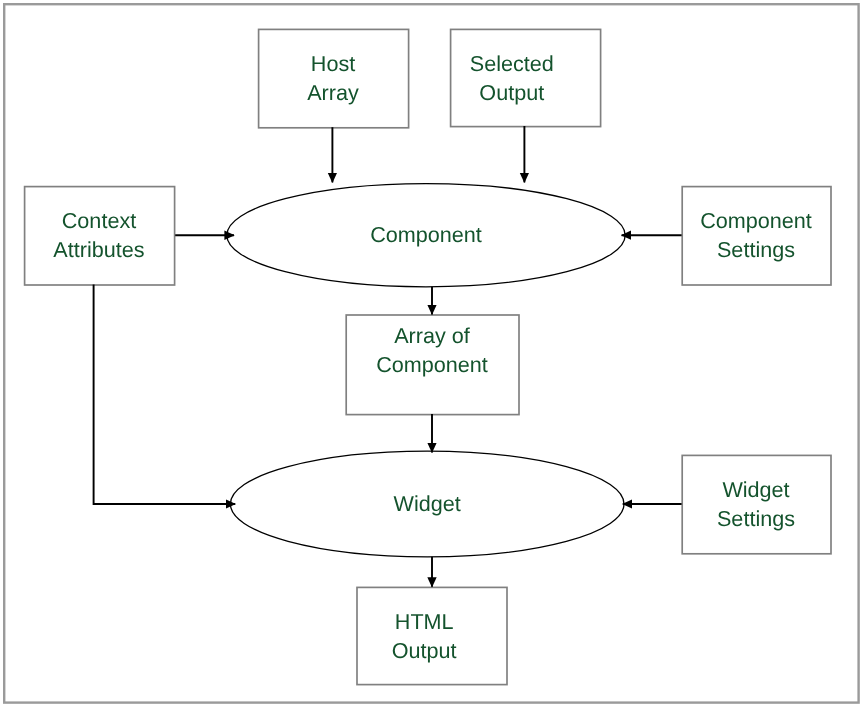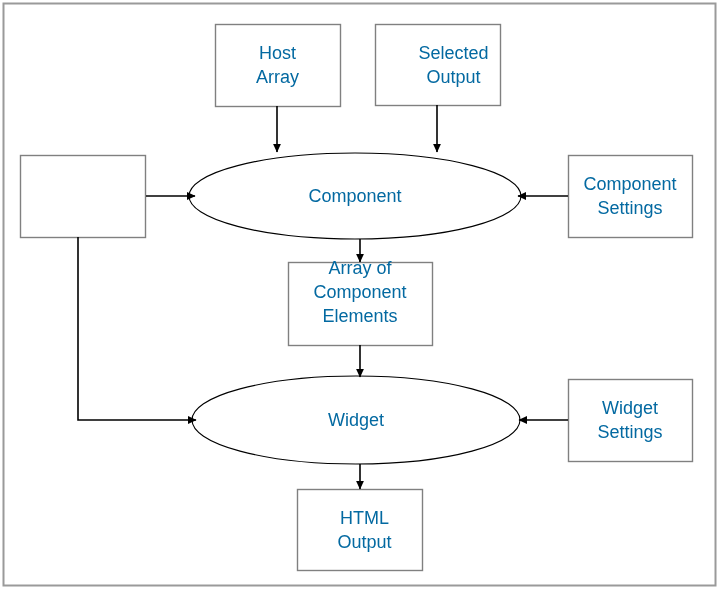--- a/index.html
+++ b/index.html
@@ -22,21 +22,21 @@
     width: 720px;
     height: 593px;
   }
   .node-label {
     position: absolute;
     display: flex;
     flex-direction: column;
     align-items: center;
     justify-content: center;
     text-align: center;
-    color: #0369a1;
+    color: #14532d;
     font-family: "Liberation Sans", sans-serif;
     font-size: 18px;
     line-height: 24px;
     pointer-events: none;
     white-space: pre;
   }
   .node-label span { display: block; }
 </style>
 </head>
 <body>
@@ -80,48 +80,51 @@
     <line x1="568" y1="420" x2="519" y2="420" stroke="#000000" stroke-width="1.6" marker-end="url(#arrowhead)"></line>
 
     <line x1="360" y1="464" x2="360" y2="489" stroke="#000000" stroke-width="1.6" marker-end="url(#arrowhead)"></line>
   </svg>
 
   <div class="node-label" style="left:215px; top:24px; width:125px; height:82px;">
     <span>Host</span>
     <span>Array</span>
   </div>
 
-  <div class="node-label" style="left:391px; top:24px; width:125px; height:81px;justify-content:center;">
+  <div class="node-label" style="left:364px; top:24px; width:125px; height:81px;justify-content:center;">
     <span>Selected</span>
     <span>Output</span>
   </div>
 
+  <div class="node-label" style="left:20px; top:155px; width:125px; height:82px;">
+    <span>Context</span>
+    <span>Attributes</span>
+  </div>
 
   <div class="node-label" style="left:189px; top:153px; width:332px; height:86px;">
     <span>Component</span>
   </div>
 
   <div class="node-label" style="left:568px; top:155px; width:124px; height:82px;">
     <span>Component</span>
     <span>Settings</span>
   </div>
 
   <div class="node-label" style="left:288px; top:250px; width:144px; height:83px;">
     <span>Array of</span>
     <span>Component</span>
-    <span>Elements</span>
   </div>
 
   <div class="node-label" style="left:192px; top:376px; width:328px; height:88px;">
     <span>Widget</span>
   </div>
 
   <div class="node-label" style="left:568px; top:379px; width:124px; height:82px;">
     <span>Widget</span>
     <span>Settings</span>
   </div>
 
-  <div class="node-label" style="left:302px; top:489px; width:125px; height:81px;">
+  <div class="node-label" style="left:291px; top:489px; width:125px; height:81px;">
     <span>HTML</span>
     <span>Output</span>
   </div>
 
 </div>
 
 </body></html>

